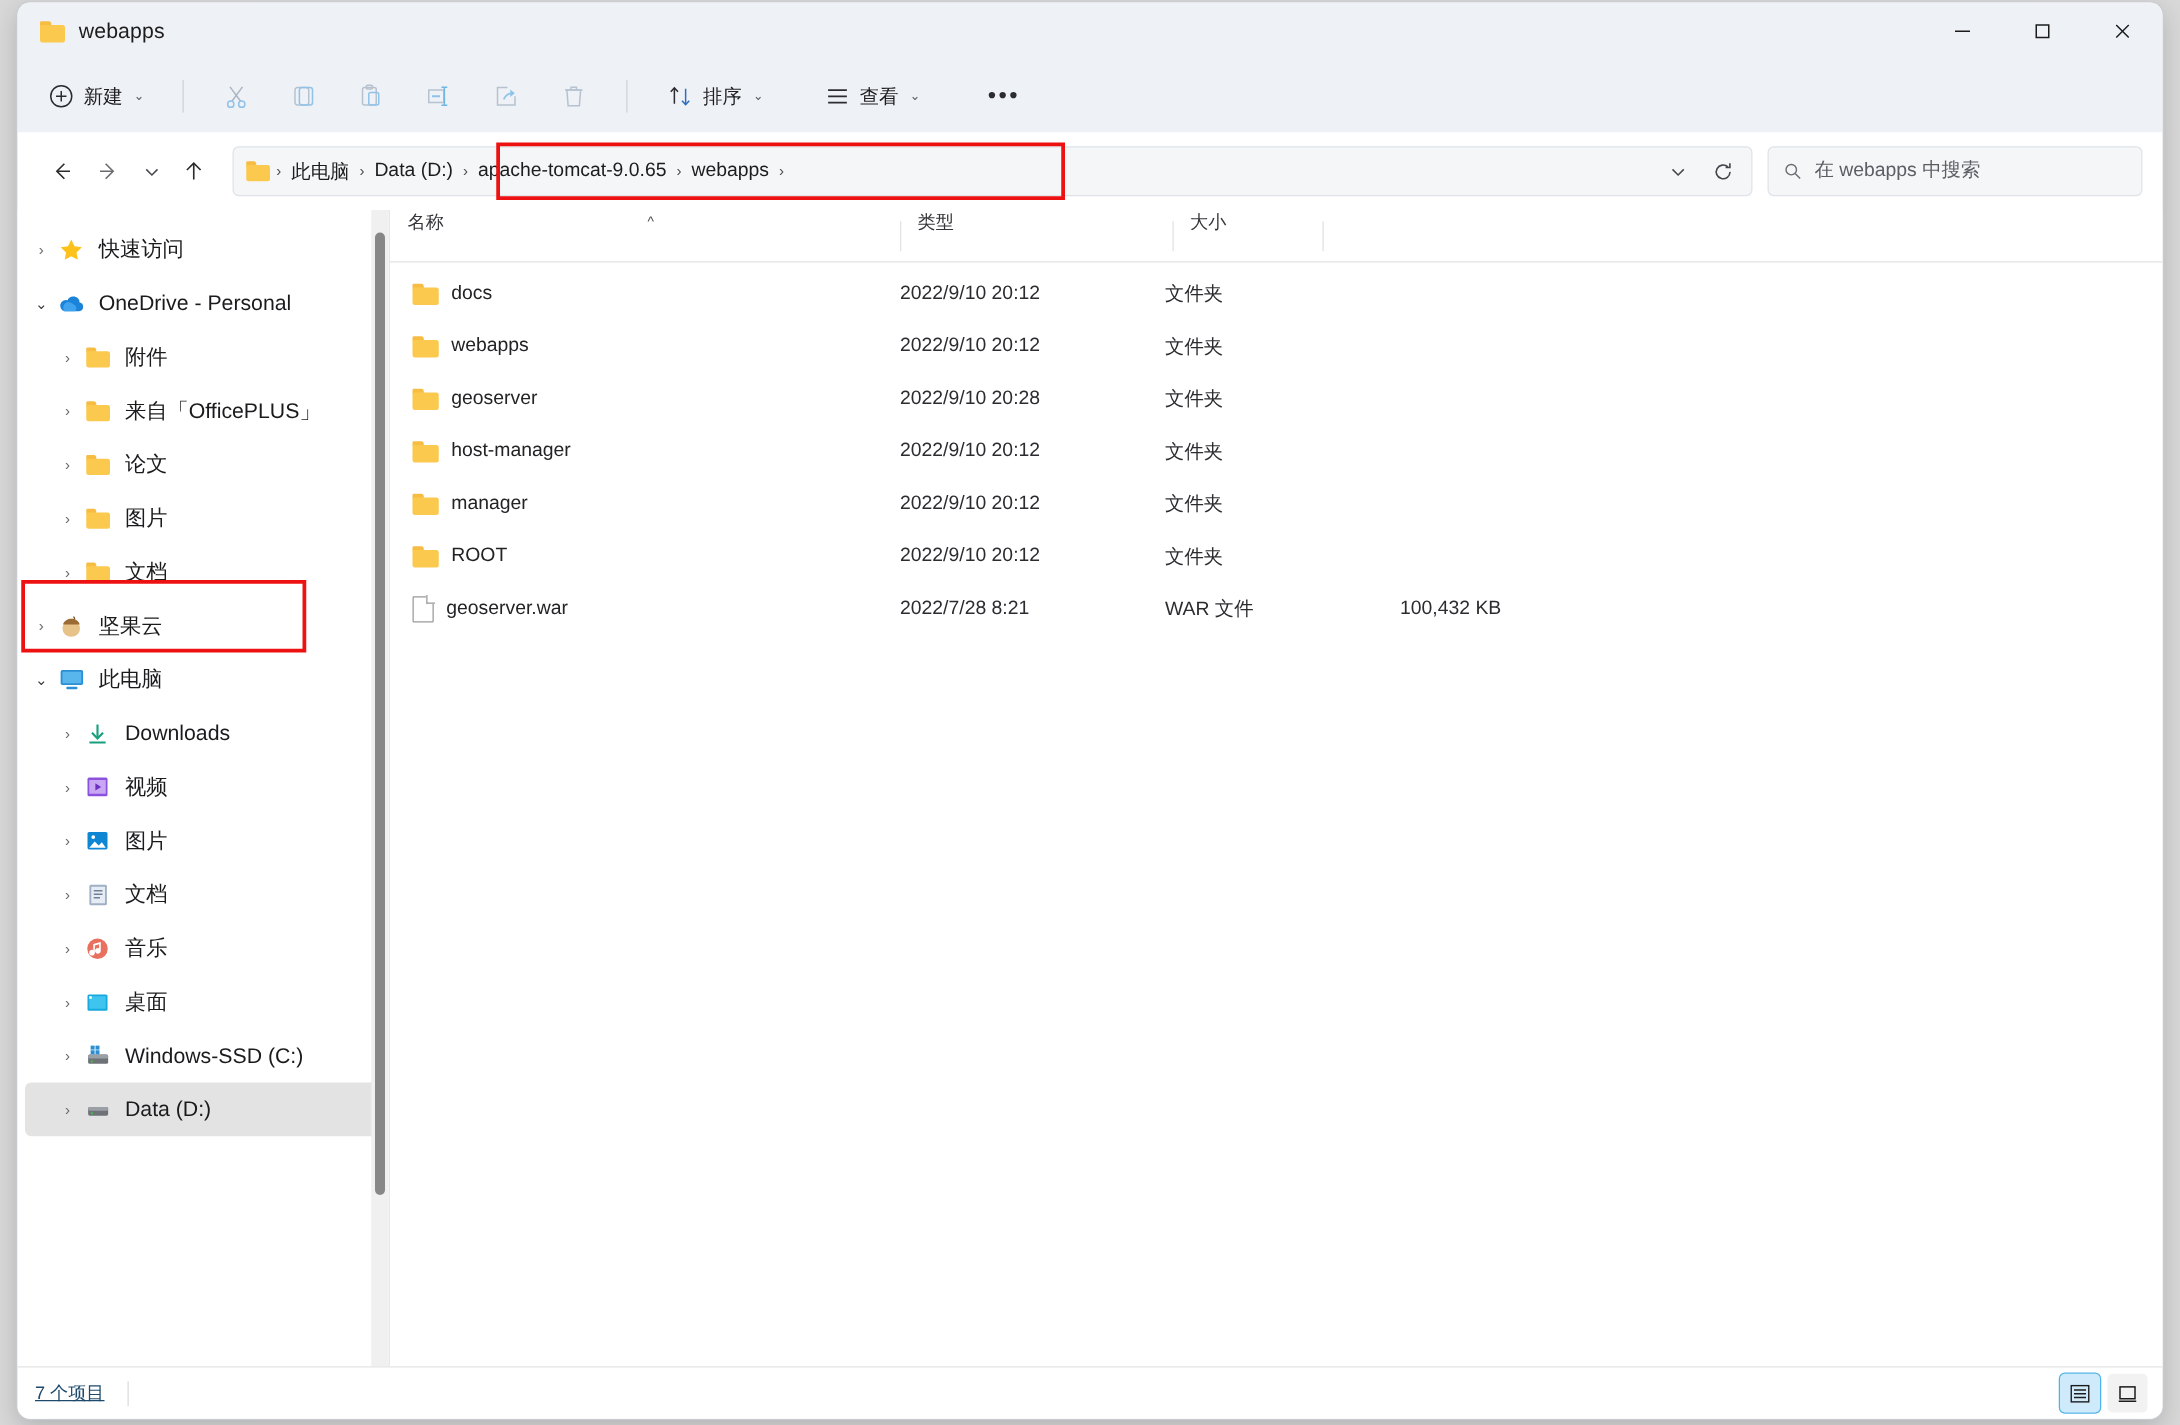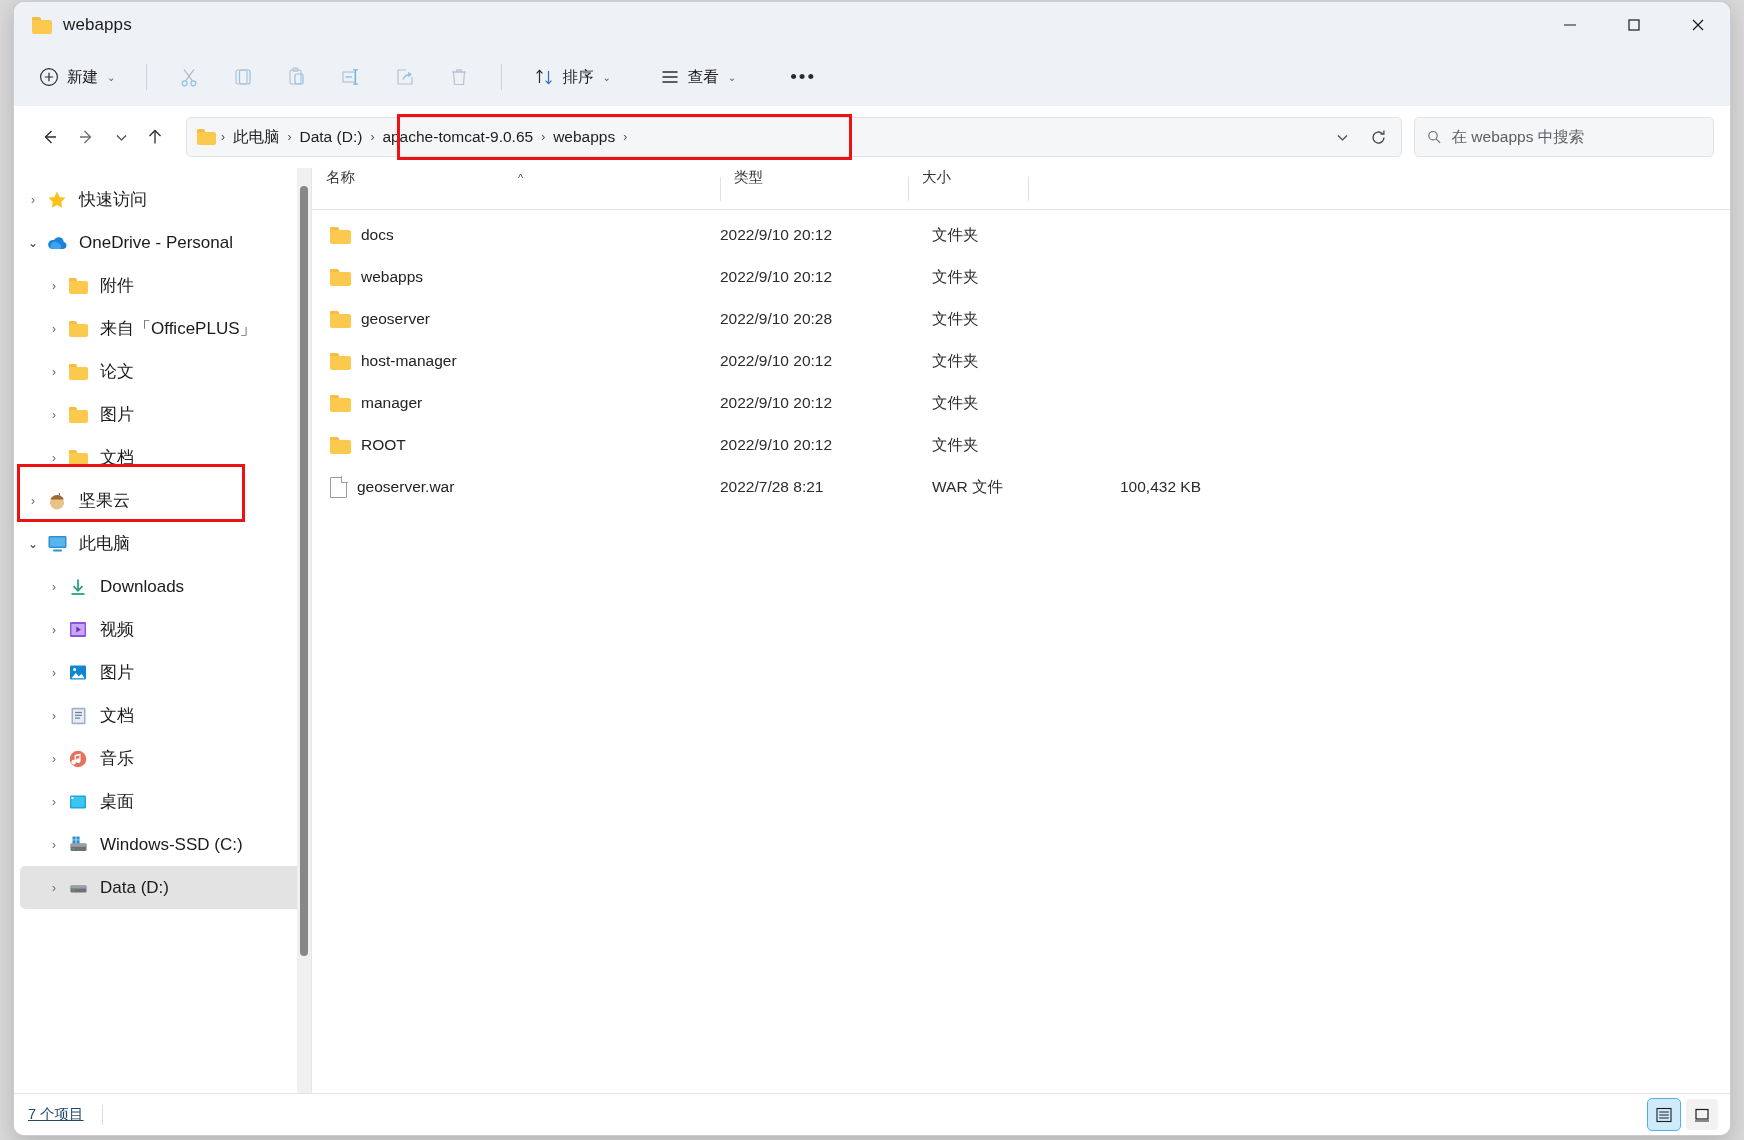--- a/index.html
+++ b/index.html
@@ -190,21 +190,21 @@
     font-size: 14.5px; color: #35353a;
     padding-left: 14px; height: 42px; display: flex; align-items: flex-start;
     position: relative; cursor: default;
   }
   .ch + .ch::before {
     content: ""; position: absolute; left: 0; top: 9px; bottom: 9px; width: 1px; background: #e2e2e2;
   }
   .c-name { flex: 0 0 408px; }
   .c-date { flex: 0 0 212px; }
   .c-type { flex: 0 0 188px; }
-  .c-size { flex: 0 0 120px; }
+  .c-size { flex: 0 0 120px; margin-left: 30px; }
   .c-rest { flex: 1 1 auto; }
   .sort-caret {
     position: absolute; left: 206px; top: 4px;
     font-size: 11px; color: #4a4a50;
   }
 
   .rows { flex: 1 1 auto; overflow: hidden; padding-top: 4px; }
   .row {
     height: 42px; display: flex; align-items: center;
     cursor: default; border-radius: 4px; margin: 0 4px;

